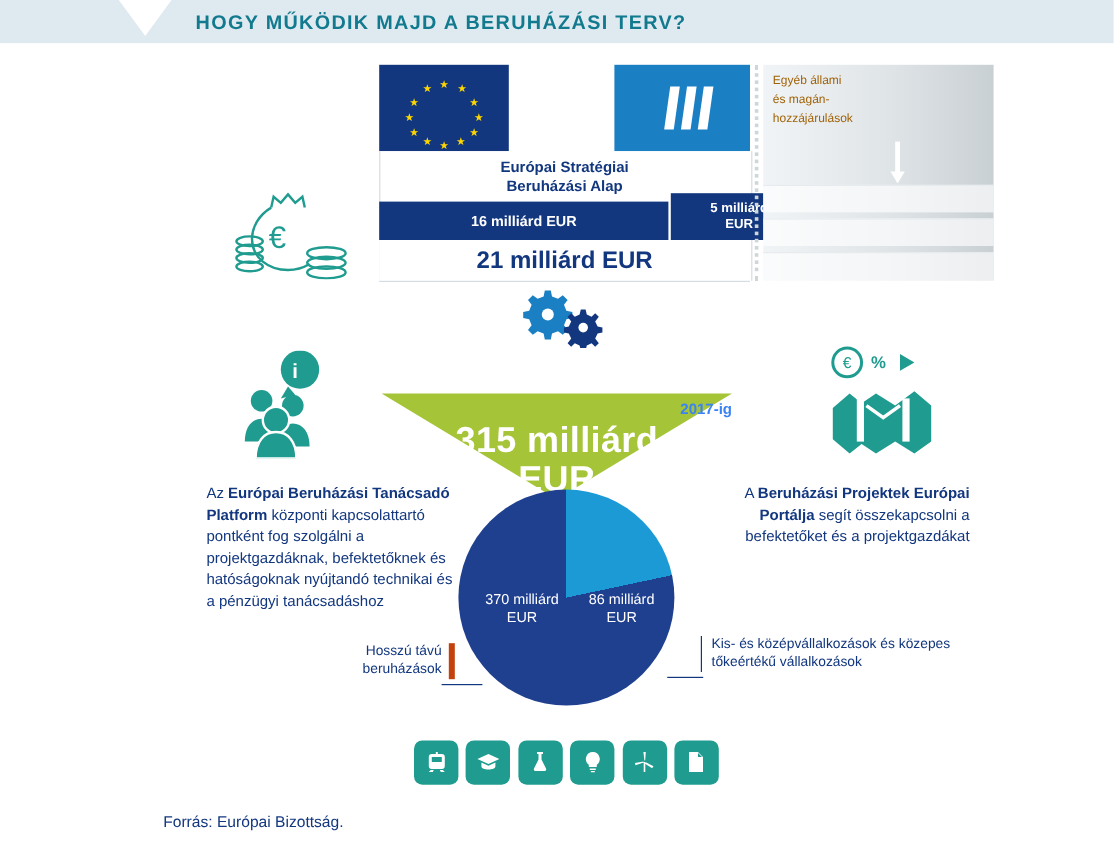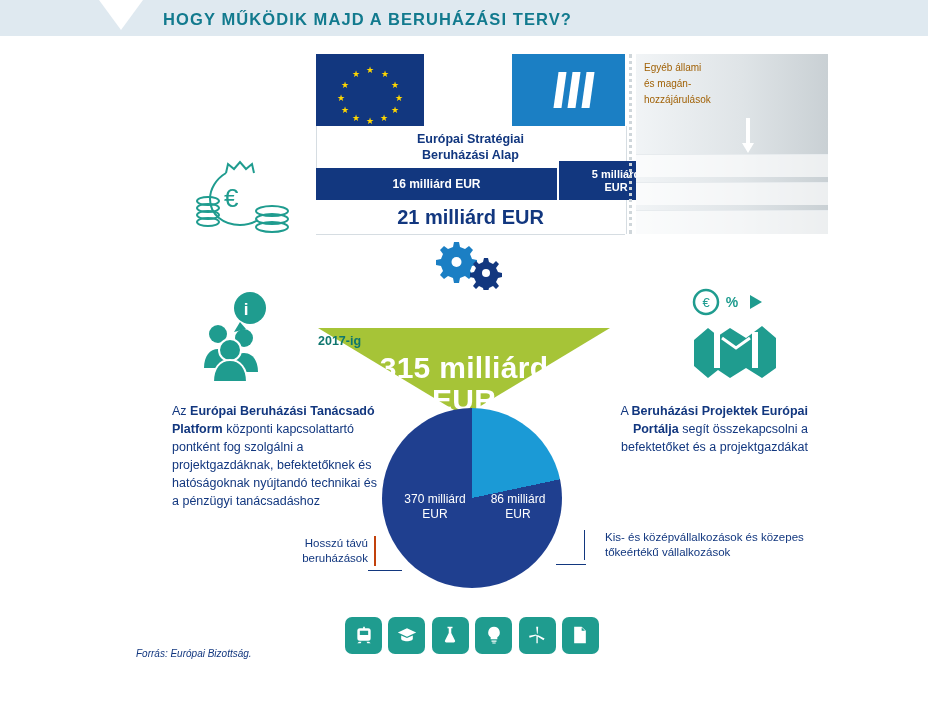--- a/index.html
+++ b/index.html
@@ -230,22 +230,22 @@
     left: 318px; top: 328px;
     width: 0; height: 0;
     border-left: 146px solid transparent;
     border-right: 146px solid transparent;
     border-top: 88px solid #a6c437;
   }
   .tri-year {
     position: absolute;
     left: 318px; top: 334px;
     width: 292px;
-    text-align: left;
-    color: #0f766e;
+    text-align: right;
+    color: #3b82f6;
     font-size: 12.5px;
     font-weight: bold;
   }
   .tri-amount {
     position: absolute;
     left: 318px; top: 352px;
     width: 292px;
     text-align: center;
     color: #ffffff;
     font-size: 30px;
@@ -317,37 +317,37 @@
   
   .callout-left {
     position: absolute;
     left: 284px; top: 536px;
     width: 84px;
     color: #12377f;
     font-size: 11.5px;
     line-height: 15px;
     text-align: right;
     padding-right: 6px;
-    border-right: 2px solid #c2410c;
+    border-right: 5px solid #c2410c;
   }
   .callout-left-line {
     position: absolute;
     left: 368px; top: 570px;
     width: 34px; height: 1px;
     background: #12377f;
   }
   .callout-right {
     position: absolute;
     left: 584px; top: 530px;
     width: 224px;
     color: #12377f;
     font-size: 11.5px;
     line-height: 15px;
     text-align: left;
-    padding-left: 20px;
+    padding-left: 8px;
     border-left: 1px solid #12377f;
   }
   .callout-right-line {
     position: absolute;
     left: 556px; top: 564px;
     width: 30px; height: 1px;
     background: #12377f;
   }
 
   
@@ -364,24 +364,23 @@
     border-radius: 7px;
     background: #1f9c8f;
     display: flex;
     align-items: center;
     justify-content: center;
   }
 
   
   .source {
     position: absolute;
-    left: 136px; top: 648px;
-    color: #12377f;
-    font-size: 10px;
-    font-style: italic;
+    left: 136px; top: 677px;
+    color: #12377f;
+    font-size: 13px;
   }
 </style>
 </head>
 <body>
 
 <div class="canvas">
 
   <div class="header-strip"></div>
   <div class="header-notch"></div>
   <div class="header-title">HOGY MŰKÖDIK MAJD A BERUHÁZÁSI TERV?</div>

